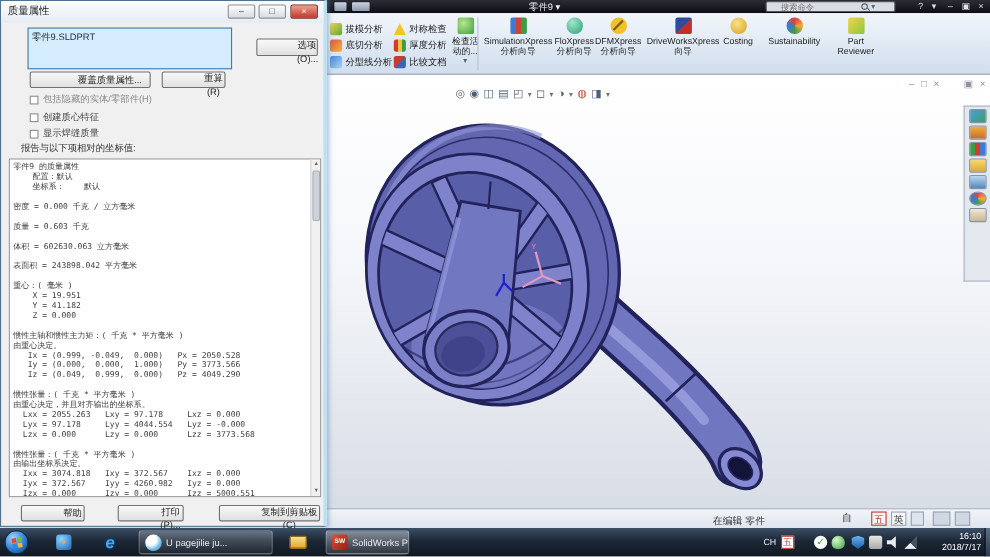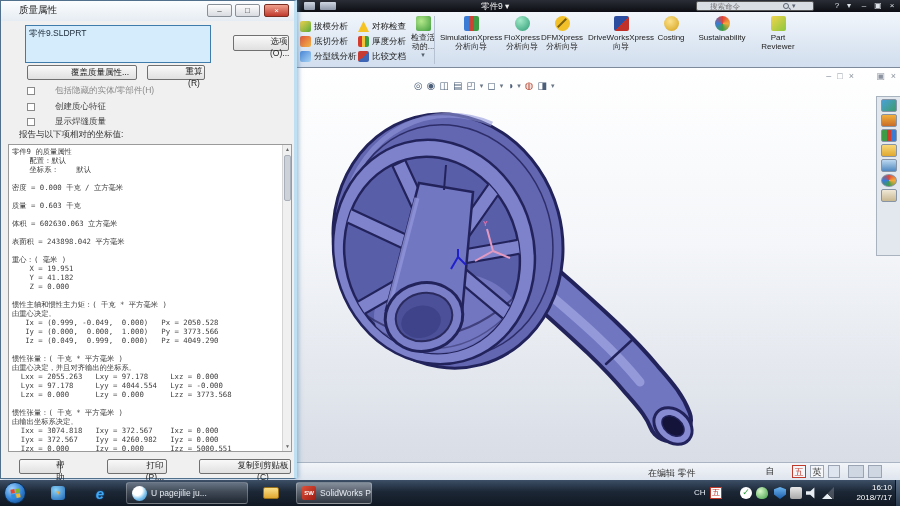--- a/index.html
+++ b/index.html
@@ -54,29 +54,29 @@
     background:linear-gradient(#f2f5f9,#dfe5ee); border-top:1px solid #aab4c2; }
   #mode-text { position:absolute; left:352px; top:4px; font-size:9px; color:#333; }
   .ime { position:absolute; top:2px; height:13px; font-size:9px; color:#333; text-align:center; line-height:13px; }
   .ime-box { border:1px solid #9aa4b2; background:#f4f6f9; width:14px; }
 
   
   #dialog { position:absolute; left:0; top:0; width:297px; height:479px; background:#f0f0f0;
     border:1px solid #51708c; border-right:3px solid #bfe0f2; box-shadow:2px 0 4px rgba(90,140,180,.5); z-index:5; }
   #dlg-titlebar { position:absolute; left:0; top:0; right:0; height:20px;
     background:linear-gradient(#fbfdfe,#e6ecf3); }
-  #dlg-title { position:absolute; left:18px; top:3px; font-size:9.5px; color:#222; }
+  #dlg-title { position:absolute; left:6px; top:3px; font-size:9.5px; color:#222; }
   .cap-btn { position:absolute; top:3px; width:25px; height:13px; border:1px solid #8a9097; border-radius:2px;
     background:linear-gradient(#fdfdfd,#d8dbe0); font-size:8px; text-align:center; line-height:11px; color:#333; }
   .cap-close { background:linear-gradient(#f0a08e,#c0392b); color:#fff; border-color:#7a2d20; }
   #file-box { position:absolute; left:24px; top:24px; width:186px; height:38px; background:#d4ecfc;
     border:1px solid #3f7cab; font-size:8.5px; color:#1c2a38; padding:2px 3px; }
   .w-btn { position:absolute; background:linear-gradient(#f9f9f9,#e0e0e0); border:1px solid #707070;
     border-radius:2px; font-size:8.5px; color:#222; text-align:center;padding-left:36px; }
-  .chk-row { position:absolute; left:26px; display:flex; align-items:center; gap:20px; }
+  .chk-row { position:absolute; left:26px; display:flex; align-items:center; gap:4px; }
   .chk { width:8px; height:8px; background:#fff; border:1px solid #8a8a8a; }
   .chk-lbl { font-size:8.5px; color:#444; white-space:nowrap; }
   #coord-label { position:absolute; left:18px; top:128px; font-size:8.5px; color:#333; }
   #coord-dd { position:absolute; left:133px; top:126px; width:156px; height:13px; background:#fff;
     border:1px solid #7a8a99; font-size:8.5px; color:#333; padding-left:3px; line-height:12px; }
   #coord-dd .dd-arrow { position:absolute; right:0; top:0; width:12px; height:11px;
     background:linear-gradient(#f4f4f4,#d8dce2); border-left:1px solid #9aa4b0; text-align:center;
     font-size:7px; line-height:11px; color:#445; }
   #report-box { position:absolute; left:7px; top:143px; width:284px; height:308px; background:#fff;
     border:1px solid #9a9a9a; overflow:hidden; }
@@ -408,21 +408,21 @@
   Ixx = 3074.818   Ixy = 372.567    Ixz = 0.000
   Iyx = 372.567    Iyy = 4260.982   Iyz = 0.000
   Izx = 0.000      Izy = 0.000      Izz = 5000.551</pre>
       <div id="report-scroll">
         <div class="sb-arrow">▲</div>
         <div class="sb-thumb"></div>
         <div class="sb-arrow" style="position:absolute;bottom:0;">▼</div>
       </div>
     </div>
 
-    <button class="w-btn" style="left:18px;top:458px;width:42px;height:15px;">帮助</button>
+    <button class="w-btn" style="left:18px;top:458px;width:58px;height:15px;">帮助</button>
     <button class="w-btn" style="left:106px;top:458px;width:60px;height:15px;">打印(P)...</button>
     <button class="w-btn" style="left:198px;top:458px;width:92px;height:15px;">复制到剪贴板(C)</button>
   </div>
 
   <div id="taskbar">
     <div id="start-orb">
       <span class="flag">
         <i style="background:#e8452c;"></i>
           <i style="background:#7db92c;"></i>
         <i style="background:#2c8de0;"></i>

